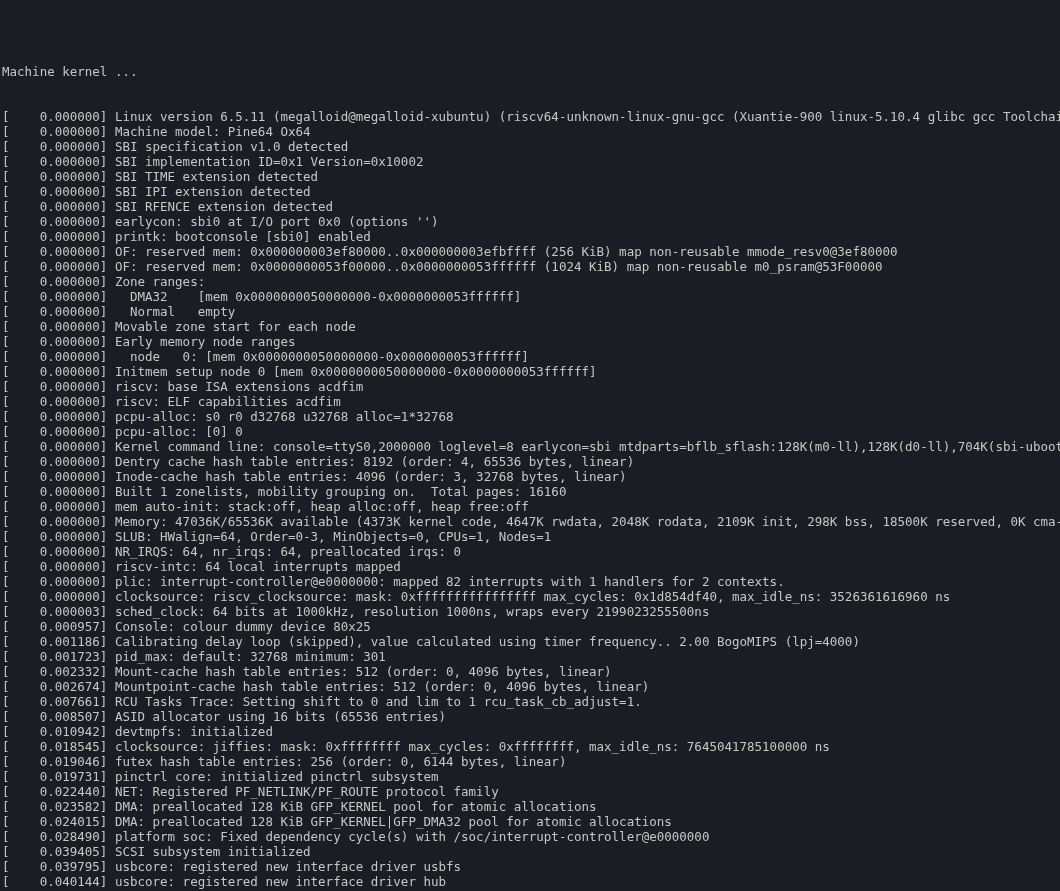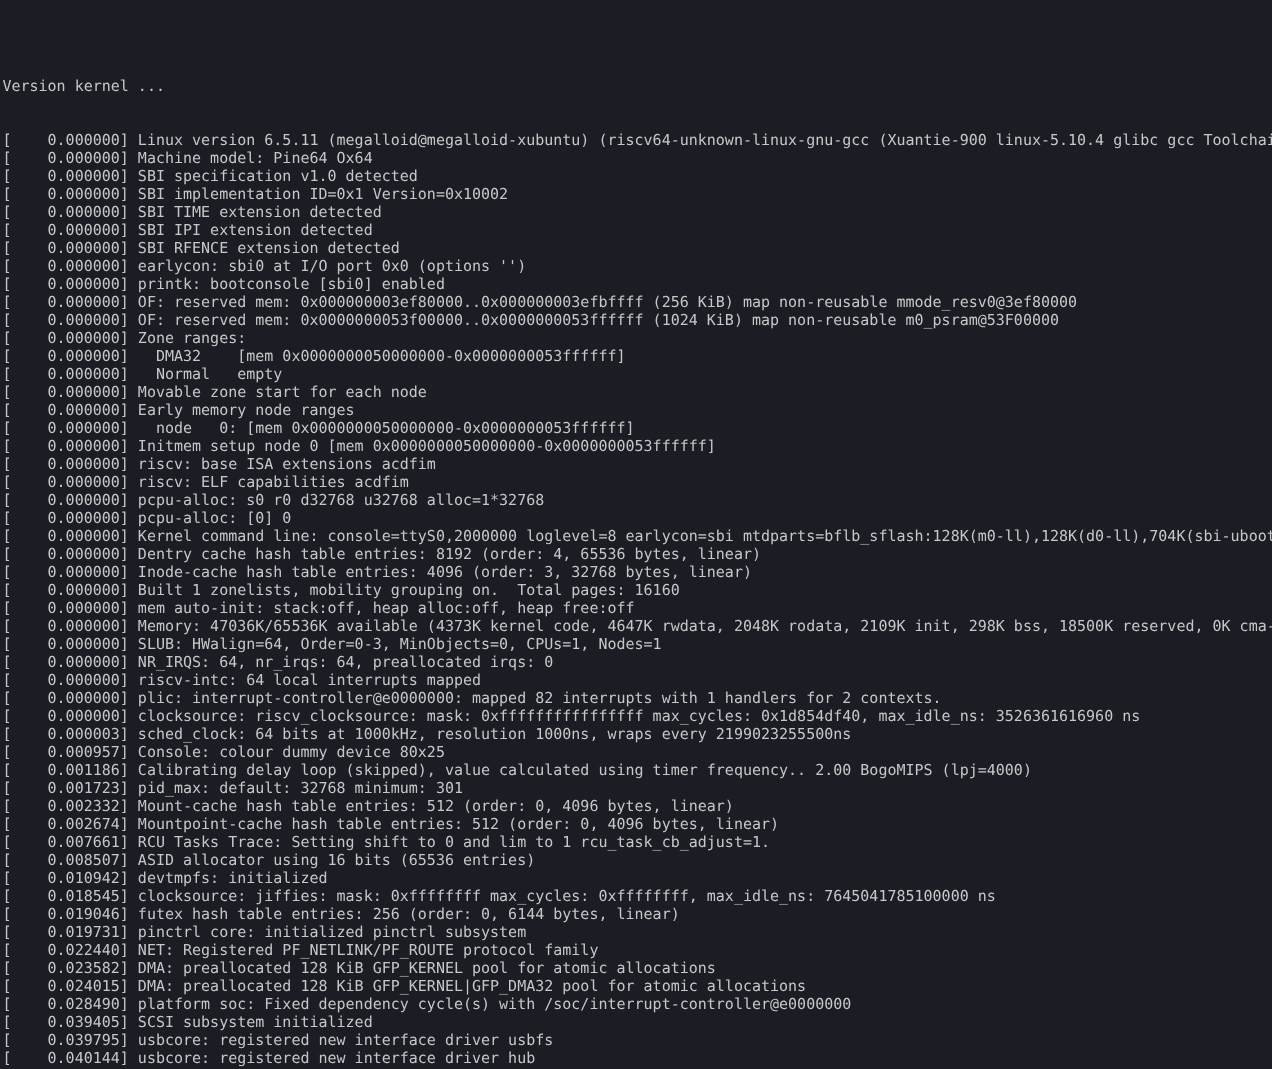--- a/index.html
+++ b/index.html
@@ -16,17 +16,17 @@
     height: 891px;
   }
   .line { white-space: pre; }
   .header-line { margin-bottom: 15px; }
 </style>
 </head>
 <body>
 
 
 
-<div class="line header-line">Version kernel ...</div>
+<div class="line header-line">Machine kernel ...</div>
 <div id="log-container"><div class="line">[    0.000000] Linux version 6.5.11 (megalloid@megalloid-xubuntu) (riscv64-unknown-linux-gnu-gcc (Xuantie-900 linux-5.10.4 glibc gcc Toolchain V2.6.1 4</div><div class="line">[    0.000000] Machine model: Pine64 Ox64</div><div class="line">[    0.000000] SBI specification v1.0 detected</div><div class="line">[    0.000000] SBI implementation ID=0x1 Version=0x10002</div><div class="line">[    0.000000] SBI TIME extension detected</div><div class="line">[    0.000000] SBI IPI extension detected</div><div class="line">[    0.000000] SBI RFENCE extension detected</div><div class="line">[    0.000000] earlycon: sbi0 at I/O port 0x0 (options '')</div><div class="line">[    0.000000] printk: bootconsole [sbi0] enabled</div><div class="line">[    0.000000] OF: reserved mem: 0x000000003ef80000..0x000000003efbffff (256 KiB) map non-reusable mmode_resv0@3ef80000</div><div class="line">[    0.000000] OF: reserved mem: 0x0000000053f00000..0x0000000053ffffff (1024 KiB) map non-reusable m0_psram@53F00000</div><div class="line">[    0.000000] Zone ranges:</div><div class="line">[    0.000000]   DMA32    [mem 0x0000000050000000-0x0000000053ffffff]</div><div class="line">[    0.000000]   Normal   empty</div><div class="line">[    0.000000] Movable zone start for each node</div><div class="line">[    0.000000] Early memory node ranges</div><div class="line">[    0.000000]   node   0: [mem 0x0000000050000000-0x0000000053ffffff]</div><div class="line">[    0.000000] Initmem setup node 0 [mem 0x0000000050000000-0x0000000053ffffff]</div><div class="line">[    0.000000] riscv: base ISA extensions acdfim</div><div class="line">[    0.000000] riscv: ELF capabilities acdfim</div><div class="line">[    0.000000] pcpu-alloc: s0 r0 d32768 u32768 alloc=1*32768</div><div class="line">[    0.000000] pcpu-alloc: [0] 0</div><div class="line">[    0.000000] Kernel command line: console=ttyS0,2000000 loglevel=8 earlycon=sbi mtdparts=bflb_sflash:128K(m0-ll),128K(d0-ll),704K(sbi-uboot),64K(uboh</div><div class="line">[    0.000000] Dentry cache hash table entries: 8192 (order: 4, 65536 bytes, linear)</div><div class="line">[    0.000000] Inode-cache hash table entries: 4096 (order: 3, 32768 bytes, linear)</div><div class="line">[    0.000000] Built 1 zonelists, mobility grouping on.  Total pages: 16160</div><div class="line">[    0.000000] mem auto-init: stack:off, heap alloc:off, heap free:off</div><div class="line">[    0.000000] Memory: 47036K/65536K available (4373K kernel code, 4647K rwdata, 2048K rodata, 2109K init, 298K bss, 18500K reserved, 0K cma-reserved)</div><div class="line">[    0.000000] SLUB: HWalign=64, Order=0-3, MinObjects=0, CPUs=1, Nodes=1</div><div class="line">[    0.000000] NR_IRQS: 64, nr_irqs: 64, preallocated irqs: 0</div><div class="line">[    0.000000] riscv-intc: 64 local interrupts mapped</div><div class="line">[    0.000000] plic: interrupt-controller@e0000000: mapped 82 interrupts with 1 handlers for 2 contexts.</div><div class="line">[    0.000000] clocksource: riscv_clocksource: mask: 0xffffffffffffffff max_cycles: 0x1d854df40, max_idle_ns: 3526361616960 ns</div><div class="line">[    0.000003] sched_clock: 64 bits at 1000kHz, resolution 1000ns, wraps every 2199023255500ns</div><div class="line">[    0.000957] Console: colour dummy device 80x25</div><div class="line">[    0.001186] Calibrating delay loop (skipped), value calculated using timer frequency.. 2.00 BogoMIPS (lpj=4000)</div><div class="line">[    0.001723] pid_max: default: 32768 minimum: 301</div><div class="line">[    0.002332] Mount-cache hash table entries: 512 (order: 0, 4096 bytes, linear)</div><div class="line">[    0.002674] Mountpoint-cache hash table entries: 512 (order: 0, 4096 bytes, linear)</div><div class="line">[    0.007661] RCU Tasks Trace: Setting shift to 0 and lim to 1 rcu_task_cb_adjust=1.</div><div class="line">[    0.008507] ASID allocator using 16 bits (65536 entries)</div><div class="line">[    0.010942] devtmpfs: initialized</div><div class="line">[    0.018545] clocksource: jiffies: mask: 0xffffffff max_cycles: 0xffffffff, max_idle_ns: 7645041785100000 ns</div><div class="line">[    0.019046] futex hash table entries: 256 (order: 0, 6144 bytes, linear)</div><div class="line">[    0.019731] pinctrl core: initialized pinctrl subsystem</div><div class="line">[    0.022440] NET: Registered PF_NETLINK/PF_ROUTE protocol family</div><div class="line">[    0.023582] DMA: preallocated 128 KiB GFP_KERNEL pool for atomic allocations</div><div class="line">[    0.024015] DMA: preallocated 128 KiB GFP_KERNEL|GFP_DMA32 pool for atomic allocations</div><div class="line">[    0.028490] platform soc: Fixed dependency cycle(s) with /soc/interrupt-controller@e0000000</div><div class="line">[    0.039405] SCSI subsystem initialized</div><div class="line">[    0.039795] usbcore: registered new interface driver usbfs</div><div class="line">[    0.040144] usbcore: registered new interface driver hub</div><div class="line">[    0.040448] usbcore: registered new device driver usb</div></div>
 
 
 
 
 </body></html>

